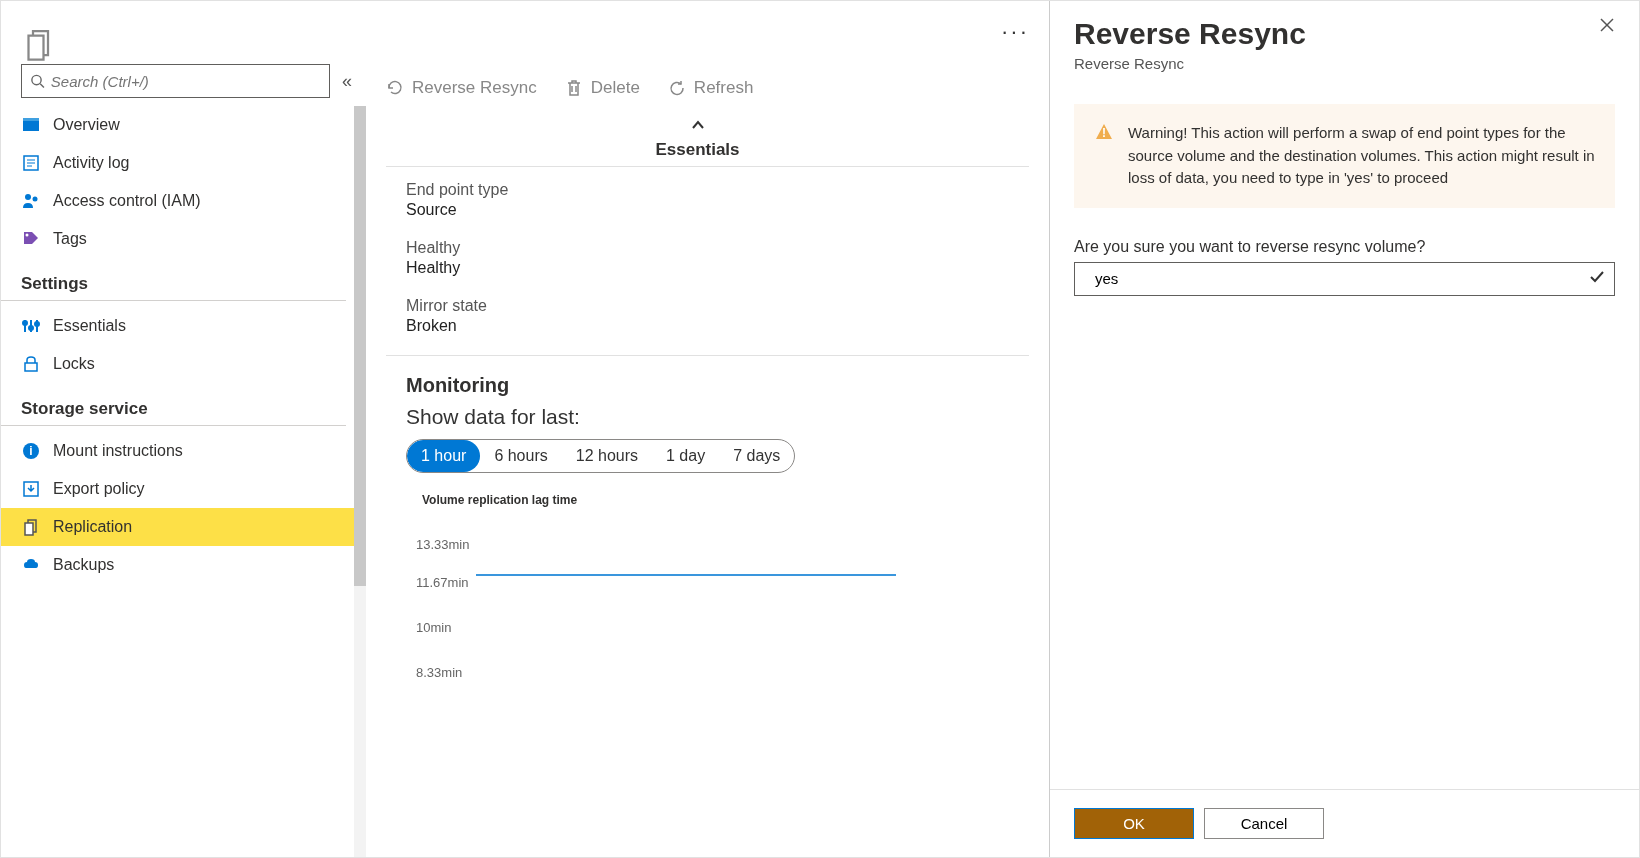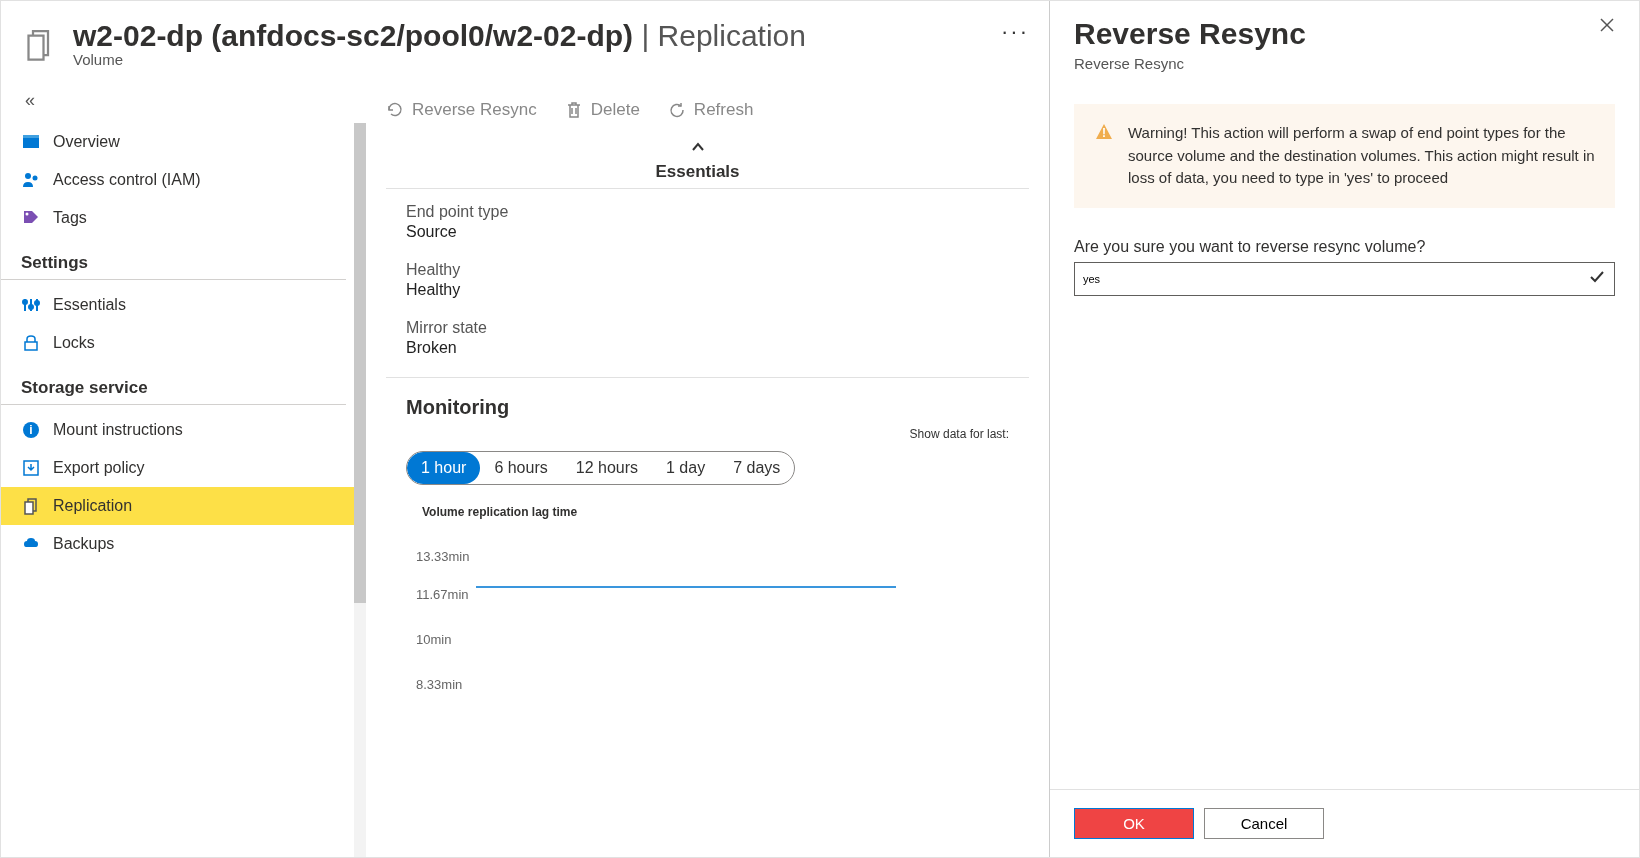--- a/index.html
+++ b/index.html
@@ -32,91 +32,103 @@
     .toolbar-ellipsis { margin-left: auto; font-size: 22px; letter-spacing: 2px; color: #333; padding-right: 10px;}
     
     .essentials-header { display: flex; align-items: center; gap: 8px; padding: 6px 20px; font-size: 17px; font-weight: 600; border-bottom: 1px solid #e1e1e1; margin: 0 20px 14px 20px; padding-left: 0; flex-direction: column;}
     .esc-content { padding: 0 40px; }
     .field-group { margin-bottom: 20px; }
     .field-label { color: #555; font-size: 16px; margin-bottom: 2px;}
     .field-value { color: #222; font-size: 16px;}
     .essentials-divider { border-bottom: 1px solid #e1e1e1; margin: 0 20px 18px 20px;}
 
     .monitoring-title { font-size: 20px; font-weight: 600; padding: 0 40px 8px;}
-    .monitoring-sub { font-size: 12px; padding: 0 40px 10px; color: #333; text-align: right;}
+    .monitoring-sub { font-size: 21px; padding: 0 40px 10px; color: #333;}
     .time-pills { display: flex; border: 1px solid #8a8886; border-radius: 20px; width: fit-content; margin: 0 40px 20px; overflow: hidden;}
     .pill { padding: 7px 14px; font-size: 16px; cursor: pointer; color: #333;}
     .pill.active { background: #0078d4; color: #fff; border-radius: 20px;}
 
     .chart-box { margin: 0 40px;}
     .chart-title { font-size: 12px; font-weight: 600; margin-bottom: 30px; margin-left: 16px;}
     .chart-area { position: relative; height: 160px; }
     .ytick { position: absolute; font-size: 13px; color: #666; left: 10px;}
     .chart-line { position: absolute; height: 2px; background: #3a96dd;}
 
     
     .dialog-header { padding: 16px 24px 0 24px; display: flex; justify-content: space-between;}
     .dialog-title { font-size: 30px; font-weight: 600;}
     .dialog-close { font-size: 18px; cursor: pointer; color: #555;}
     .dialog-sub { padding: 4px 24px 32px; font-size: 15px; color: #555;}
     .warning-box { background: #fdf6ee; margin: 0 24px 30px; padding: 18px 20px; display: flex; gap: 14px; font-size: 15px; line-height: 1.5;}
     .warning-icon { color: #d18f00; font-size: 18px; flex-shrink: 0;}
     .confirm-label { padding: 0 24px 6px; font-size: 16px;}
     .confirm-input-wrap { margin: 0 24px; position: relative;}
-    .confirm-input { width: 100%; border: 1px solid #605e5c; padding: 6px 32px 6px 8px; font-size: 11px; height: 34px;}
+    .confirm-input { width: 100%; border: 1px solid #605e5c; padding: 6px 32px 6px 20px; font-size: 15px; height: 34px;}
     .confirm-check { position: absolute; right: 10px; top: 7px; font-size: 16px; color: #333;}
 
     .dialog-footer { position: absolute; bottom: 0; left: 0; right: 0; display: flex; gap: 10px; padding: 18px 24px; border-top: 1px solid #e1e1e1;}
     .btn { padding: 6px 30px; font-size: 15px; border: 1px solid #8a8886; background: #fff; cursor: pointer; min-width: 120px;}
-    .btn.primary { background: #ef4444; color: #fff; border-color: #0078d4; text-align: center;}
+    .btn.primary { background: #a16207; color: #fff; border-color: #0078d4; text-align: center;}
     
     .left-wrap { position: relative; flex:1; overflow: hidden;}
     .header-full { display: flex; align-items: flex-start; padding: 18px 10px 0 20px;}
     .header-icon { margin-right: 16px; margin-top: 6px;}
     .title-block { flex: 1;}
   </style>
 </head>
 <body>
 
 <div class="main-container">
 
   <div style="display:flex; flex-direction:column; flex:1;">
     <div class="header-full">
       <div class="header-icon">
         <svg width="40" height="40" viewBox="0 0 24 24" fill="none" stroke="#888" stroke-width="1.5">
           <path d="M8 4 L18 4 L18 20 L8 20 Z" fill="#fff"></path>
           <path d="M5 7 L15 7 L15 23 L5 23 Z" fill="#fff"></path>
         </svg>
       </div>
-      <div class="title-block">
-        <div class="page-title">
-          <span>w2-02-dp (anfdocs-sc2/pool0/w2-02-dp)</span><span class="thin"> | Replication</span>
-        </div>
-        <div class="subtitle" style="margin-left:0;">Volume</div>
-      </div>
       <div class="toolbar-ellipsis">···</div>
     </div>
 
     <div style="display:flex; flex:1; overflow:hidden;">
 
       <div class="left-pane">
         <div class="search-row">
+          <div class="search-box">
+            <svg width="16" height="16" viewBox="0 0 16 16" fill="none" stroke="#666" stroke-width="1.5">
+                <circle cx="7" cy="7" r="5"></circle>
+                <line x1="11" y1="11" x2="15" y2="15"></line>
+              </svg>
+            <input type="text" style="margin-left: 6px;" placeholder="Search (Ctrl+/)">
+          </div>
           <span class="collapse-btn">«</span>
         </div>
 
         <div class="left-wrap">
           <div class="sidebar">
             <div class="sidebar-item">
               <span class="icon-slot">
                   <svg width="18" height="18">
                     <rect x="1" y="5" width="16" height="10" fill="#0078d4"></rect>
                     <rect x="1" y="2" width="16" height="3" fill="#40a0e0"></rect>
                   </svg>
                 </span>
               <span>Overview</span>
+            </div>
+            <div class="sidebar-item">
+              <span class="icon-slot">
+                  <svg width="18" height="18">
+                    <rect x="2" y="2" width="14" height="14" fill="none" stroke="#0078d4" stroke-width="1.5"></rect>
+                    <line x1="5" y1="6" x2="13" y2="6" stroke="#0078d4"></line>
+                    <line x1="5" y1="9" x2="13" y2="9" stroke="#0078d4"></line>
+                    <line x1="5" y1="12" x2="10" y2="12" stroke="#0078d4"></line>
+                  </svg>
+                </span>
+              <span>Activity log</span>
             </div>
             <div class="sidebar-item">
               <span class="icon-slot">
                   <svg width="18" height="18" fill="#0078d4">
                     <circle cx="6" cy="5" r="3"></circle>
                     <circle cx="13" cy="7" r="2.5"></circle>
                     <path d="M1 16 Q1 11 6 11 Q11 11 11 16"></path>
                   </svg>
                 </span>
               <span>Access control (IAM)</span>

